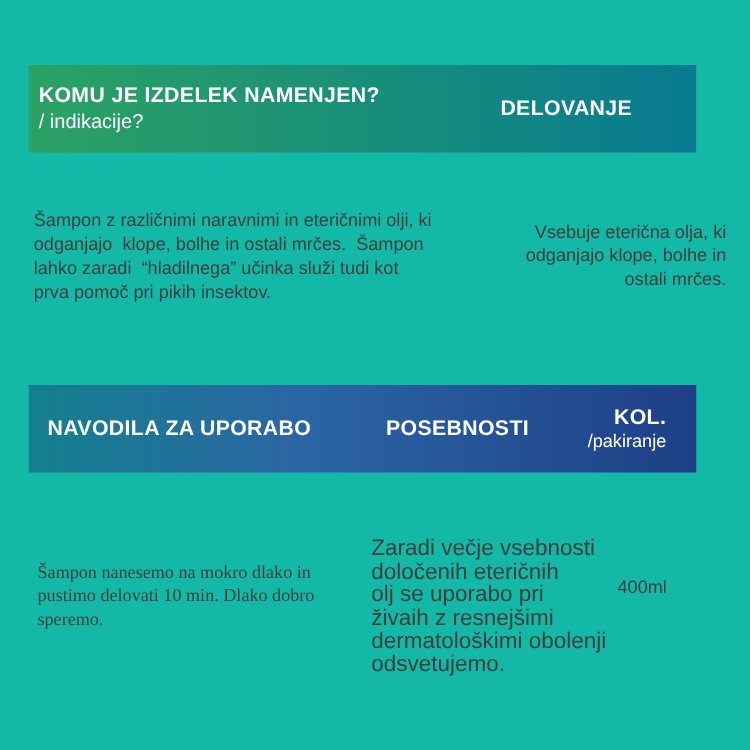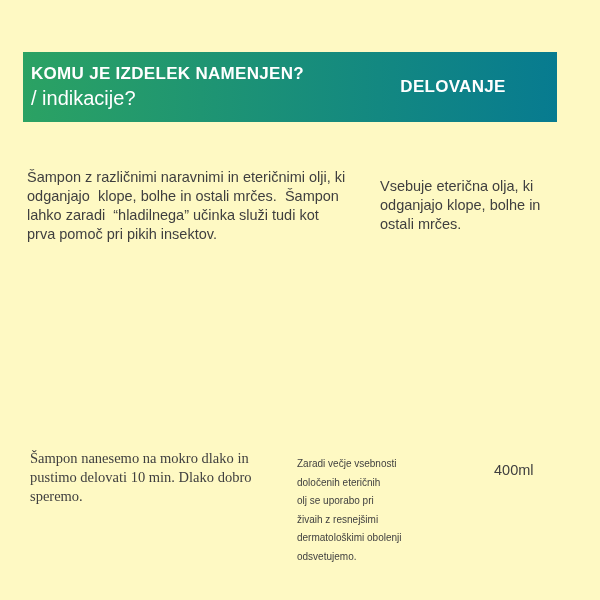--- a/index.html
+++ b/index.html
@@ -1,41 +1,41 @@
 <!DOCTYPE html>
 <html><head>
 <meta charset="utf-8">
 <style>
   html, body { margin: 0; padding: 0; background: #ffffff; }
   .page {
     position: relative;
     width: 600px;
     height: 600px;
-    background: #fef9c3;
+    background: #14b8a6;
     font-family: "Liberation Sans", sans-serif;
     overflow: hidden;
   }
   .bar {
     position: absolute;
     left: 23px;
     width: 534px;
     height: 70px;
     color: #ffffff;
   }
   .bar1 { top: 52px; }
   .bar2 { top: 308px; }
 
   .h-title {
     font-weight: bold;
     font-size: 17px;
     letter-spacing: 0.3px;
     white-space: nowrap;
   }
   .h-sub {
-    font-size: 20px;
+    font-size: 16px;
     font-weight: normal;
     margin-top: 3px;
     white-space: nowrap;
   }
 
   .bar1-left {
     position: absolute;
     left: 8px;
     top: 50%;
     transform: translateY(-50%);
@@ -70,23 +70,23 @@
 
   .body-text {
     position: absolute;
     margin: 0;
     color: #3f3f3f;
     font-size: 14.5px;
     line-height: 19px;
     white-space: pre-wrap;
   }
   .s1c1 { left: 27px;  top: 168px; width: 350px; }
-  .s1c2 { left: 380px; top: 177px; width: 190px; }
+  .s1c2 { left: 391px; top: 177px; width: 190px; text-align: right; }
   .s2c1 { left: 30px;  top: 449px; width: 280px; font-family: Liberation Serif, serif; }
-  .s2c2 { left: 297px; top: 429px; width: 190px; font-size: 10px; line-height: 18.5px; margin-top: 26px; }
+  .s2c2 { left: 297px; top: 429px; width: 190px; font-size: 18px; line-height: 18.5px; }
   .s2c3 { left: 494px; top: 461px; width: 80px; }
 </style>
 </head>
 <body>
 
 <div class="page">
 
   <header class="bar bar1" style="background: linear-gradient(90deg, rgb(43, 162, 99) 0%, rgb(7, 123, 144) 100%);">
     <div class="bar1-left">
       <div class="h-title">KOMU JE IZDELEK NAMENJEN?</div>
@@ -97,20 +97,28 @@
 
   <p class="body-text s1c1">Šampon z različnimi naravnimi in eteričnimi olji, ki
 odganjajo  klope, bolhe in ostali mrčes.  Šampon
 lahko zaradi  “hladilnega” učinka služi tudi kot
 prva pomoč pri pikih insektov.</p>
 
   <p class="body-text s1c2">Vsebuje eterična olja, ki
 odganjajo klope, bolhe in
 ostali mrčes.</p>
 
+  <header class="bar bar2" style="background: linear-gradient(90deg, rgb(20, 128, 142) 0%, rgb(43, 102, 164) 40%, rgb(30, 63, 135) 100%);">
+    <div class="bar2-col1 h-title">NAVODILA ZA UPORABO</div>
+    <div class="bar2-col2 h-title">POSEBNOSTI</div>
+    <div class="bar2-col3">
+      <div class="h-title">KOL.</div>
+      <div class="h-sub">/pakiranje</div>
+    </div>
+  </header>
 
   <p class="body-text s2c1">Šampon nanesemo na mokro dlako in
 pustimo delovati 10 min. Dlako dobro
 speremo.</p>
 
   <p class="body-text s2c2">Zaradi večje vsebnosti
 določenih eteričnih
 olj se uporabo pri
 živaih z resnejšimi
 dermatološkimi obolenji

